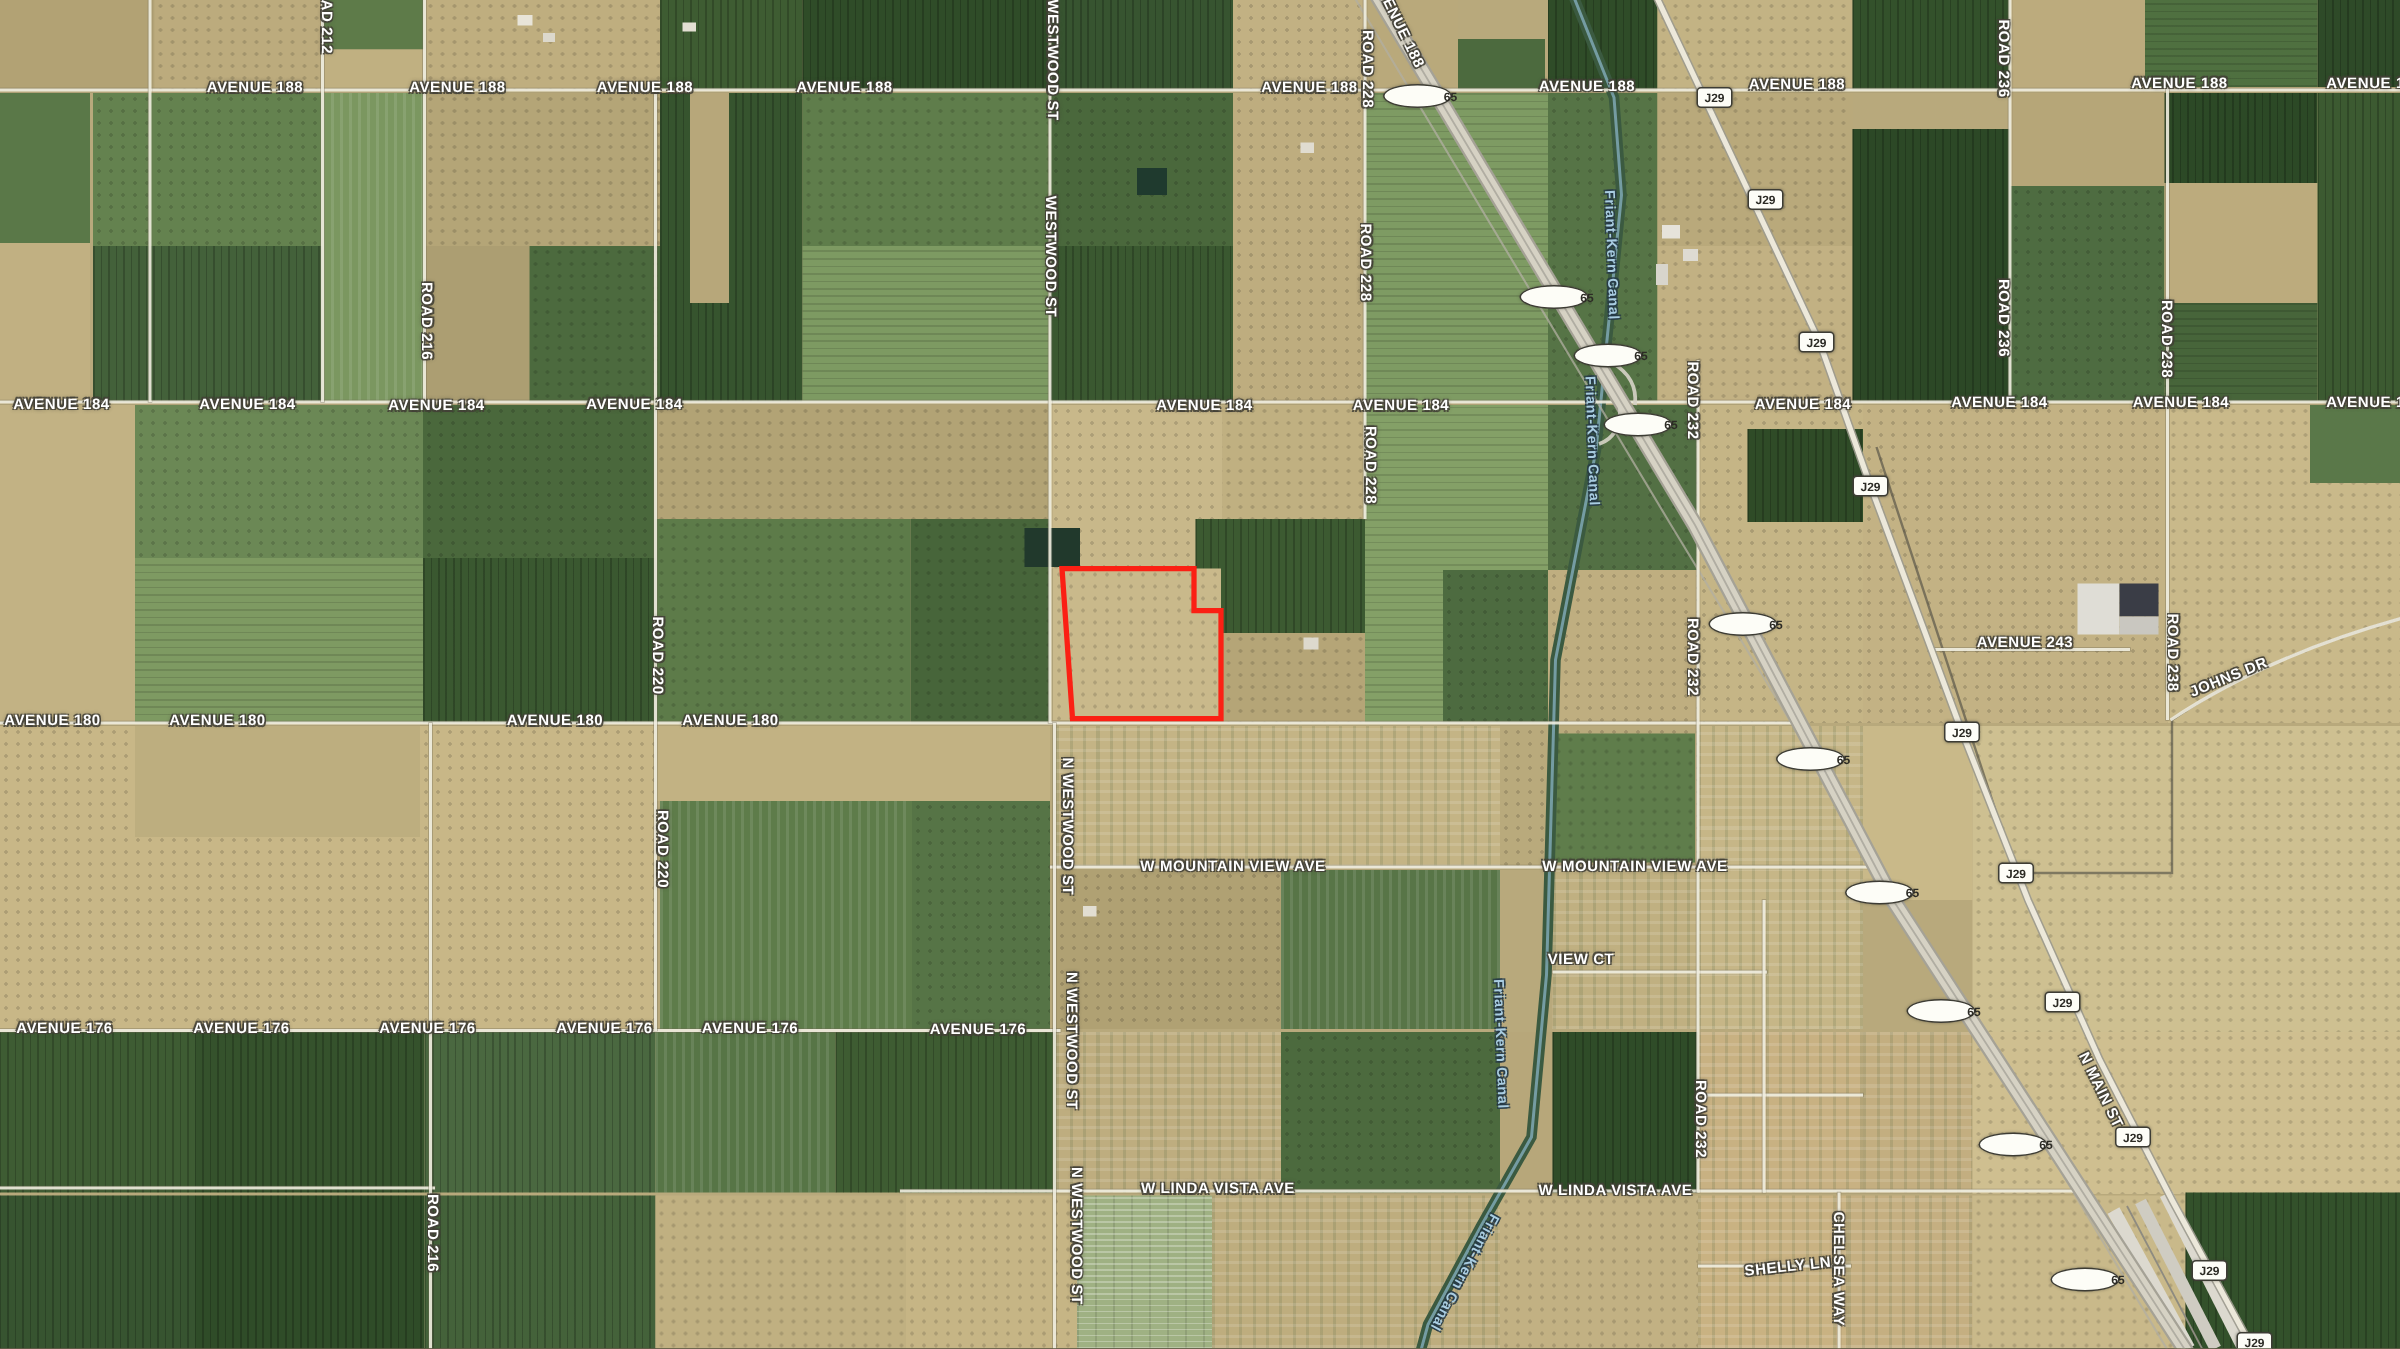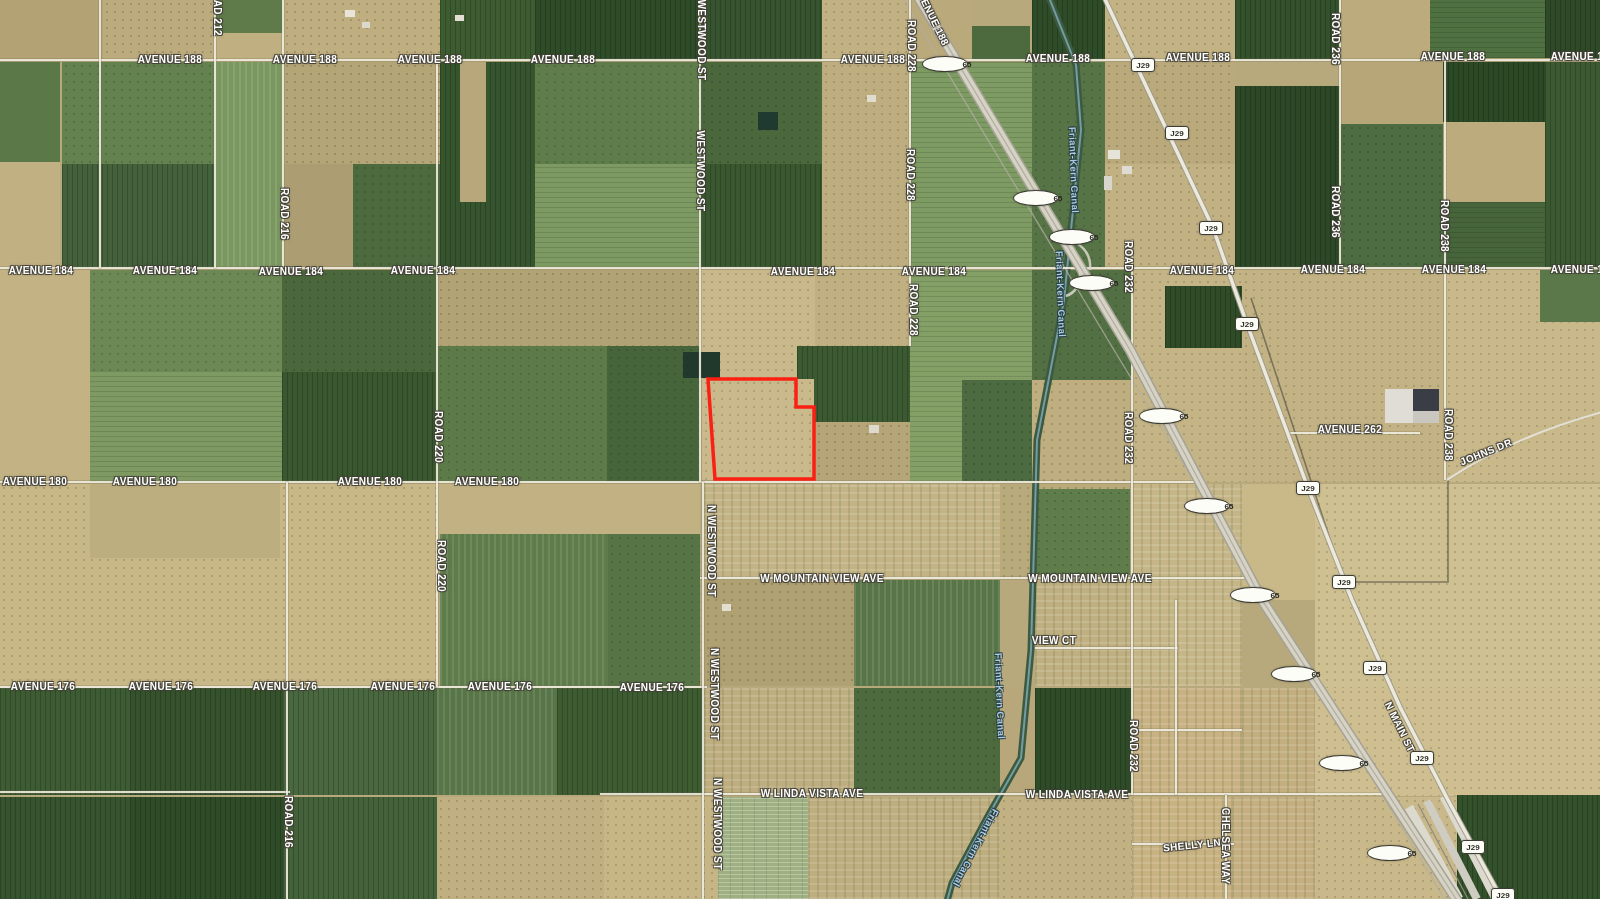--- a/index.html
+++ b/index.html
@@ -230,21 +230,21 @@
       <div class="street-label" style="left: 803px; top: 271px; transform: translate(-50%, -50%) rotate(0deg);">AVENUE 184</div>
       <div class="street-label" style="left: 934px; top: 271px; transform: translate(-50%, -50%) rotate(0deg);">AVENUE 184</div>
       <div class="street-label" style="left: 1202px; top: 270px; transform: translate(-50%, -50%) rotate(0deg);">AVENUE 184</div>
       <div class="street-label" style="left: 1333px; top: 269px; transform: translate(-50%, -50%) rotate(0deg);">AVENUE 184</div>
       <div class="street-label" style="left: 1454px; top: 269px; transform: translate(-50%, -50%) rotate(0deg);">AVENUE 184</div>
       <div class="street-label" style="left: 1583px; top: 269px; transform: translate(-50%, -50%) rotate(0deg);">AVENUE 184</div>
       <div class="street-label" style="left: 35px; top: 481px; transform: translate(-50%, -50%) rotate(0deg);">AVENUE 180</div>
       <div class="street-label" style="left: 145px; top: 481px; transform: translate(-50%, -50%) rotate(0deg);">AVENUE 180</div>
       <div class="street-label" style="left: 370px; top: 481px; transform: translate(-50%, -50%) rotate(0deg);">AVENUE 180</div>
       <div class="street-label" style="left: 487px; top: 481px; transform: translate(-50%, -50%) rotate(0deg);">AVENUE 180</div>
-      <div class="street-label" style="left: 1350px; top: 429px; transform: translate(-50%, -50%) rotate(0deg);">AVENUE 262</div>
+      <div class="street-label" style="left: 1350px; top: 429px; transform: translate(-50%, -50%) rotate(0deg);">AVENUE 243</div>
       <div class="street-label" style="left: 43px; top: 686px; transform: translate(-50%, -50%) rotate(0deg);">AVENUE 176</div>
       <div class="street-label" style="left: 161px; top: 686px; transform: translate(-50%, -50%) rotate(0deg);">AVENUE 176</div>
       <div class="street-label" style="left: 285px; top: 686px; transform: translate(-50%, -50%) rotate(0deg);">AVENUE 176</div>
       <div class="street-label" style="left: 403px; top: 686px; transform: translate(-50%, -50%) rotate(0deg);">AVENUE 176</div>
       <div class="street-label" style="left: 500px; top: 686px; transform: translate(-50%, -50%) rotate(0deg);">AVENUE 176</div>
       <div class="street-label" style="left: 652px; top: 687px; transform: translate(-50%, -50%) rotate(0deg);">AVENUE 176</div>
       <div class="street-label" style="left: 822px; top: 578px; transform: translate(-50%, -50%) rotate(0deg);">W MOUNTAIN VIEW AVE</div>
       <div class="street-label" style="left: 1090px; top: 578px; transform: translate(-50%, -50%) rotate(0deg);">W MOUNTAIN VIEW AVE</div>
       <div class="street-label" style="left: 812px; top: 793px; transform: translate(-50%, -50%) rotate(0deg);">W LINDA VISTA AVE</div>
       <div class="street-label" style="left: 1077px; top: 794px; transform: translate(-50%, -50%) rotate(0deg);">W LINDA VISTA AVE</div>

